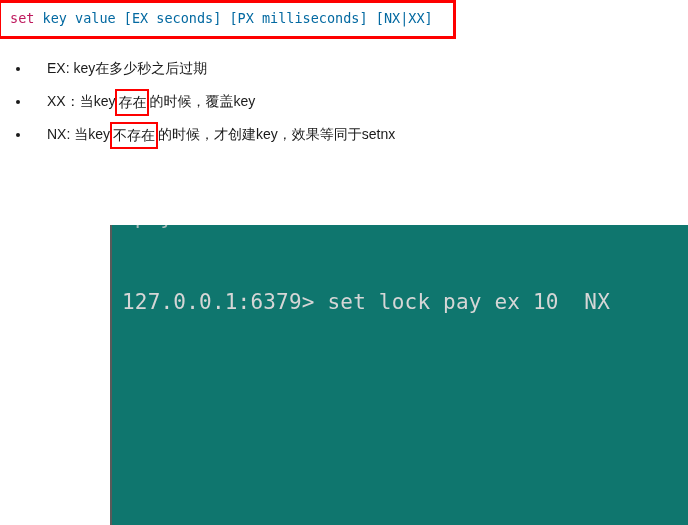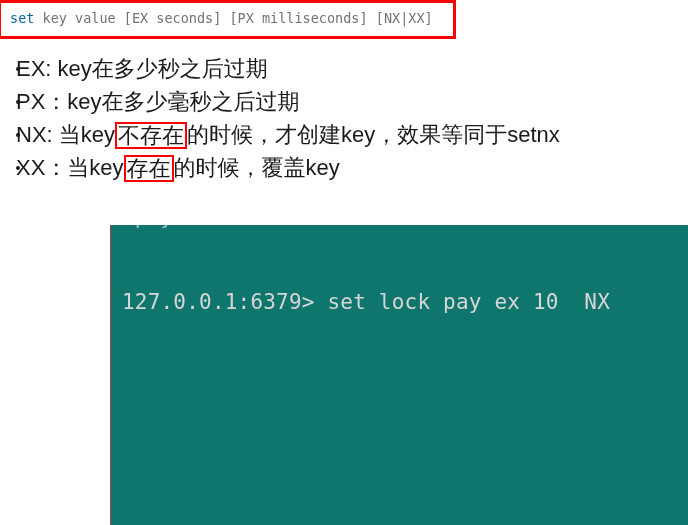--- a/index.html
+++ b/index.html
@@ -30,39 +30,39 @@
   #code-line {
     position: absolute;
     left: 9px;
     top: 7px;
     font-family: "DejaVu Sans Mono", "Liberation Mono", monospace;
     font-size: 13.5px;
     line-height: 17px;
     white-space: pre;
     letter-spacing: 0px;
   }
-  .tok-kw   { color: #0369a1; }
-  .tok-plain{ color: #737373; }
+  .tok-kw   { color: #be185d; }
+  .tok-plain{ color: #0369a1; }
 
   
   #bullet-list {
     position: absolute;
     left: 0px;
     top: 52px;
     width: 560px;
     list-style: none;
     margin: 0;
     padding: 0;
   }
   #bullet-list li {
     position: relative;
     height: 33px;
     line-height: 33px;
-    padding-left: 16px;
-    font-size: 22px;
+    padding-left: 47px;
+    font-size: 14px;
     color: #1a1a1a;
     white-space: nowrap;
   }
   #bullet-list li .dot {
     position: absolute;
     left: 16px;
     top: 15px;
     width: 4px;
     height: 4px;
     border-radius: 50%;
@@ -120,27 +120,24 @@
 
 <div id="code-block">
   <div id="code-line"><span class="tok-kw">set</span><span class="tok-plain"> key value [EX seconds] [PX milliseconds] [NX|XX]</span></div>
 </div>
 
 <ul id="bullet-list">
   <li>
     <span class="dot"></span><span>EX: key在多少秒之后过期</span>
   </li>
   <li>
-    <span class="dot"></span><span>PX：key在多少毫秒之后过期</span>
+    <span class="dot"></span><span>XX：当key</span><span class="hl-box">存在</span><span>的时候，覆盖key</span>
   </li>
   <li>
     <span class="dot"></span><span>NX: 当key</span><span class="hl-box">不存在</span><span>的时候，才创建key，效果等同于setnx</span>
-  </li>
-  <li>
-    <span class="dot"></span><span>XX：当key</span><span class="hl-box">存在</span><span>的时候，覆盖key</span>
   </li>
 </ul>
 
 <div id="terminal">
   <div id="terminal-partial">"pay"</div>
   <div id="terminal-lines">
     <div class="tline">127.0.0.1:6379&gt; set lock pay ex 10  NX</div>
     
     
     

